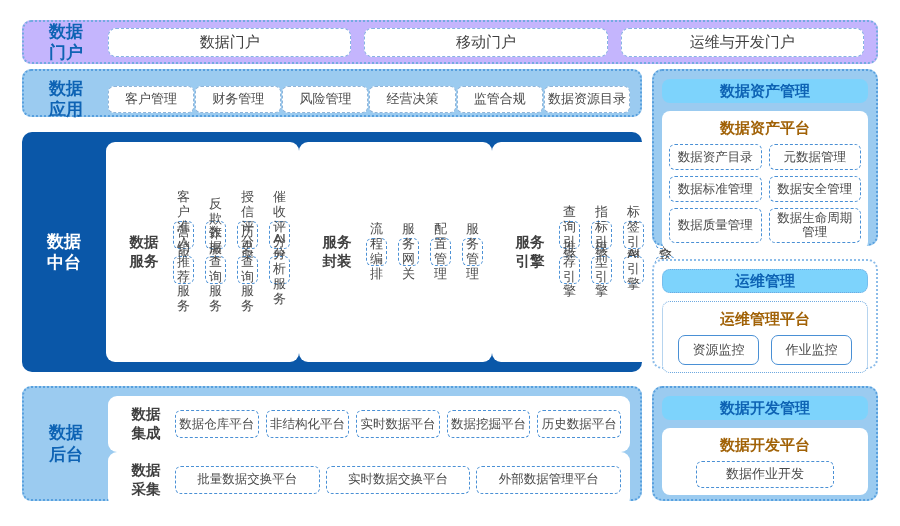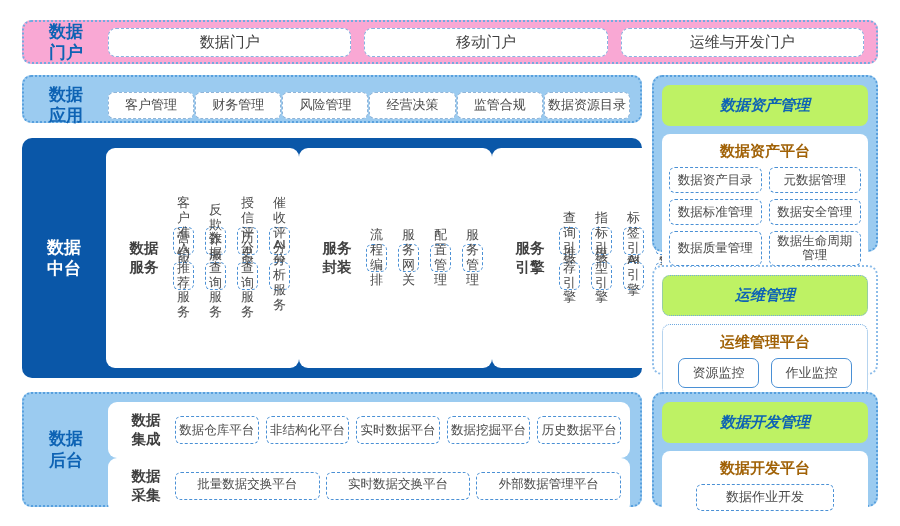--- a/index.html
+++ b/index.html
@@ -11,22 +11,22 @@
   .col-label { flex: 0 0 84px; display: flex; align-items: center; justify-content: center; }
   .col-label span { display: inline-block; width: 2em; word-break: break-all; text-align: center;
                     font-weight: bold; font-size: 17px; line-height: 1.25; color: #0e63b4; }
   .chip { display: flex; align-items: center; justify-content: center; background: #fff;
           border: 1px dashed #4a90d5; border-radius: 6px; color: #4a4a4a; font-size: 13px;
           text-align: center; line-height: 1.15; word-break: break-all; padding: 2px 3px; }
   .grid { display: grid; flex: 1; }
 
   
   .portal-row { display: flex; align-items: center; width: 856px; height: 44px;
-                border: 2px dotted #74abe0; border-radius: 9px; background: #f9a8d4;
-                padding: 0 12px 0 0; margin-bottom: 11px; }
+                border: 2px dotted #74abe0; border-radius: 9px; background: #c4b5fd;
+                padding: 0 12px 0 0; margin-bottom: 5px; }
   .portal-items { flex: 1; display: flex; gap: 13px; }
   .portal-box { flex: 1; height: 29px; display: flex; align-items: center; justify-content: center;
                 border: 1.5px dashed #86b4e2; border-radius: 8px; background: #fff;
                 color: #3f3f3f; font-size: 15px; }
 
   
   .main { display: flex; gap: 10px; }
   .left-col { width: 620px; }
   .right-col { width: 226px; }
 
@@ -47,29 +47,29 @@
                       font-weight: bold; font-size: 14.5px; line-height: 1.3; color: #3f3f3f; }
   .cols4 { grid-template-columns: repeat(4, 1fr); gap: 7px 11px; }
   .mid-block .chip { height: 28px; }
 
   
   .backend-block { display: flex; align-items: center; height: 115px; background: #9bcbf0;
                    border: 2px dotted #58a0de; border-radius: 9px; padding: 8px 10px 8px 0; }
   .backend-groups { flex: 1; display: flex; flex-direction: column; justify-content: space-between; height: 100%; }
   .backend-groups .group { padding: 9px 9px; }
   .cols5 { grid-template-columns: repeat(5, 1fr); gap: 7px; }
-  .cols3 { grid-template-columns: repeat(3, 1fr); gap: 6px; font-family: Liberation Mono, monospace; }
+  .cols3 { grid-template-columns: repeat(3, 1fr); gap: 6px; }
   .backend-block .chip { height: 28px; font-size: 12.5px; }
 
   
   .rblock { border-radius: 10px; padding: 8px; }
   .rblock.blue-fill { background: #9bcbf0; border: 2px dotted #58a0de; }
   .rblock.white-fill { background: #ffffff; border: 2px dotted #8cbce9; }
-  .rtitle { display: flex; align-items: center; justify-content: center; background: #bef264;
-            border-radius: 8px; height: 41px; font-weight: bold; font-size: 15px; color: #0e63b4; font-style: italic; }
+  .rtitle { display: flex; align-items: center; justify-content: center; background: #7dd3fc;
+            border-radius: 8px; height: 24px; font-weight: bold; font-size: 15px; color: #0e63b4; }
   .rtitle.dashed { border: 1.5px dotted #6ea9e0; }
   .rplatform { background: #fff; border-radius: 8px; margin-top: 8px; padding: 5px 7px 7px 7px; }
   .rplatform.dashed { border: 1.5px dotted #6ea9e0; }
   .rplatform-title { text-align: center; font-weight: bold; font-size: 15px; color: #a16207;
                      padding: 3px 0 6px 0; }
   .asset-block { height: 177px; margin-bottom: 13px; }
   .cols2 { grid-template-columns: repeat(2, 1fr); gap: 6px 7px; }
   .asset-block .chip { min-height: 26px; font-size: 12.5px; font-family: Liberation Serif, serif; }
   .ops-block { height: 110px; margin-bottom: 17px; }
   .ops-items { display: grid; grid-template-columns: repeat(2, 1fr); gap: 12px; padding: 0 8px; }

